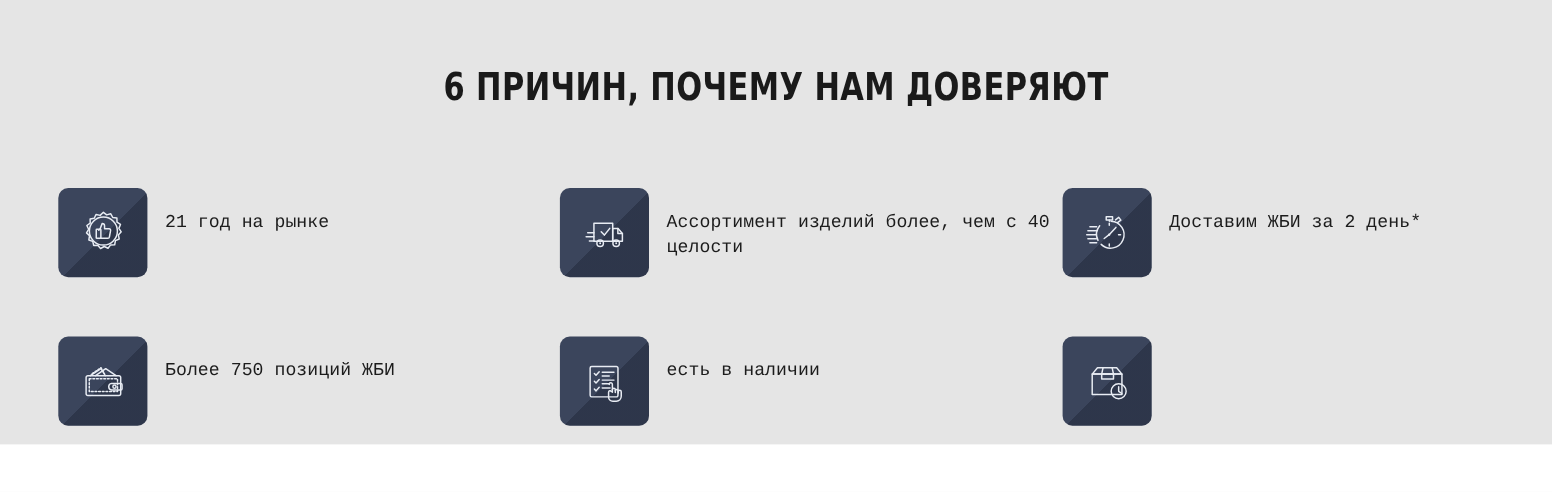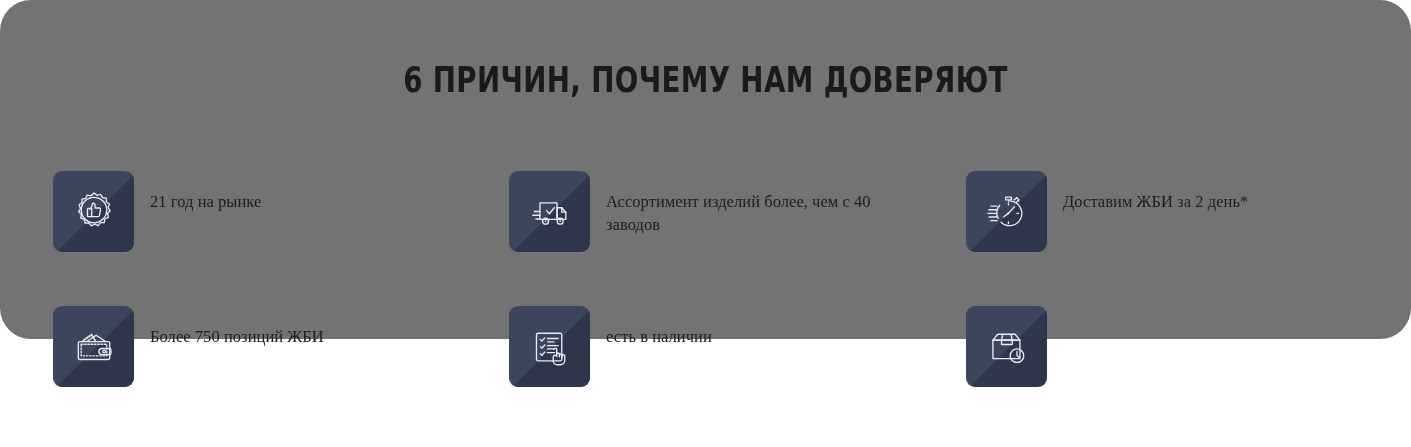--- a/index.html
+++ b/index.html
@@ -11,23 +11,22 @@
   body {
     width: 1411px;
     height: 447px;
     overflow: hidden;
     font-family: "Liberation Sans", "DejaVu Sans", sans-serif;
     -webkit-font-smoothing: antialiased;
   }
   .page {
     position: relative;
     width: 1411px;
-    height: 339px;
-    background: #737373;
-    border-radius: 31px;
+    height: 404px;
+    background: #e5e5e5;
   }
 
   
   .section-title {
     position: absolute;
     left: 0;
     top: 30px;
     width: 1411px;
     text-align: center;
     font-family: "Liberation Sans Narrow", "DejaVu Sans Condensed", "Liberation Sans", sans-serif;
@@ -103,21 +102,21 @@
   .tile svg .solid {
     fill: #e8ecf3;
     stroke: none;
   }
 
   
   .benefit-label {
     flex: 1 1 auto;
     padding-left: 16px;
     padding-top: 19px;
-    font-family: Liberation Serif, serif;
+    font-family: Liberation Mono, monospace;
     font-size: 16.5px;
     line-height: 23px;
     color: #1c1c1c;
     letter-spacing: 0.05px;
   }
   .benefit-label .l2 { display: block; }
 </style>
 </head>
 <body>
 
@@ -151,21 +150,21 @@
           <circle cx="19.4" cy="33.6" r="3.1"></circle>
           <circle cx="34.6" cy="33.6" r="3.1"></circle>
           <circle cx="19.4" cy="33.6" r="0.9" class="solid"></circle>
           <circle cx="34.6" cy="33.6" r="0.9" class="solid"></circle>
           <path d="M20.4 22.6 l3 3.2 5.1-6.4"></path>
           <path d="M7.6 23.5 h5.9 M6.1 27.4 h7.4 M9.2 31.3 h4.3"></path>
         </svg>
       </div>
       <div class="benefit-label">
         <span>Ассортимент изделий более, чем с 40</span>
-        <span class="l2">заводов</span>
+        <span class="l2">целости</span>
       </div>
     </div>
 
     <div class="benefit">
       <div class="tile">
         <svg viewBox="0 0 48 48">
           <path d="M27.2 12.6 a12.8 12.8 0 1 1-9.4 22"></path>
           <path d="M14.8 30.8 a12.8 12.8 0 0 1 1.6-13.8"></path>
           <path d="M22.6 8.4 h6 v3 h-6 z"></path>
           <path d="M25.6 11.4 v1.3"></path>

